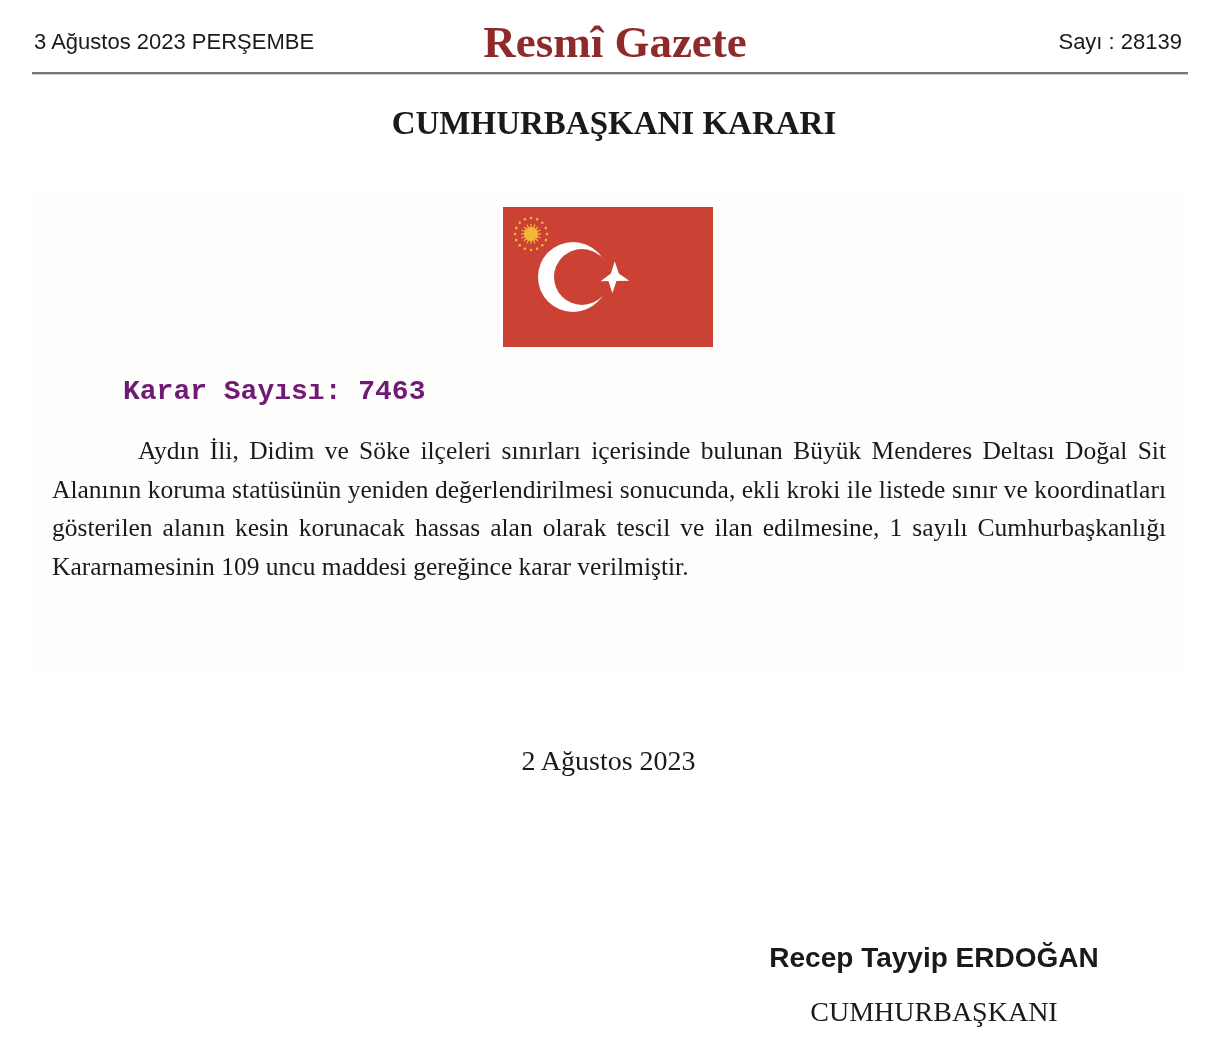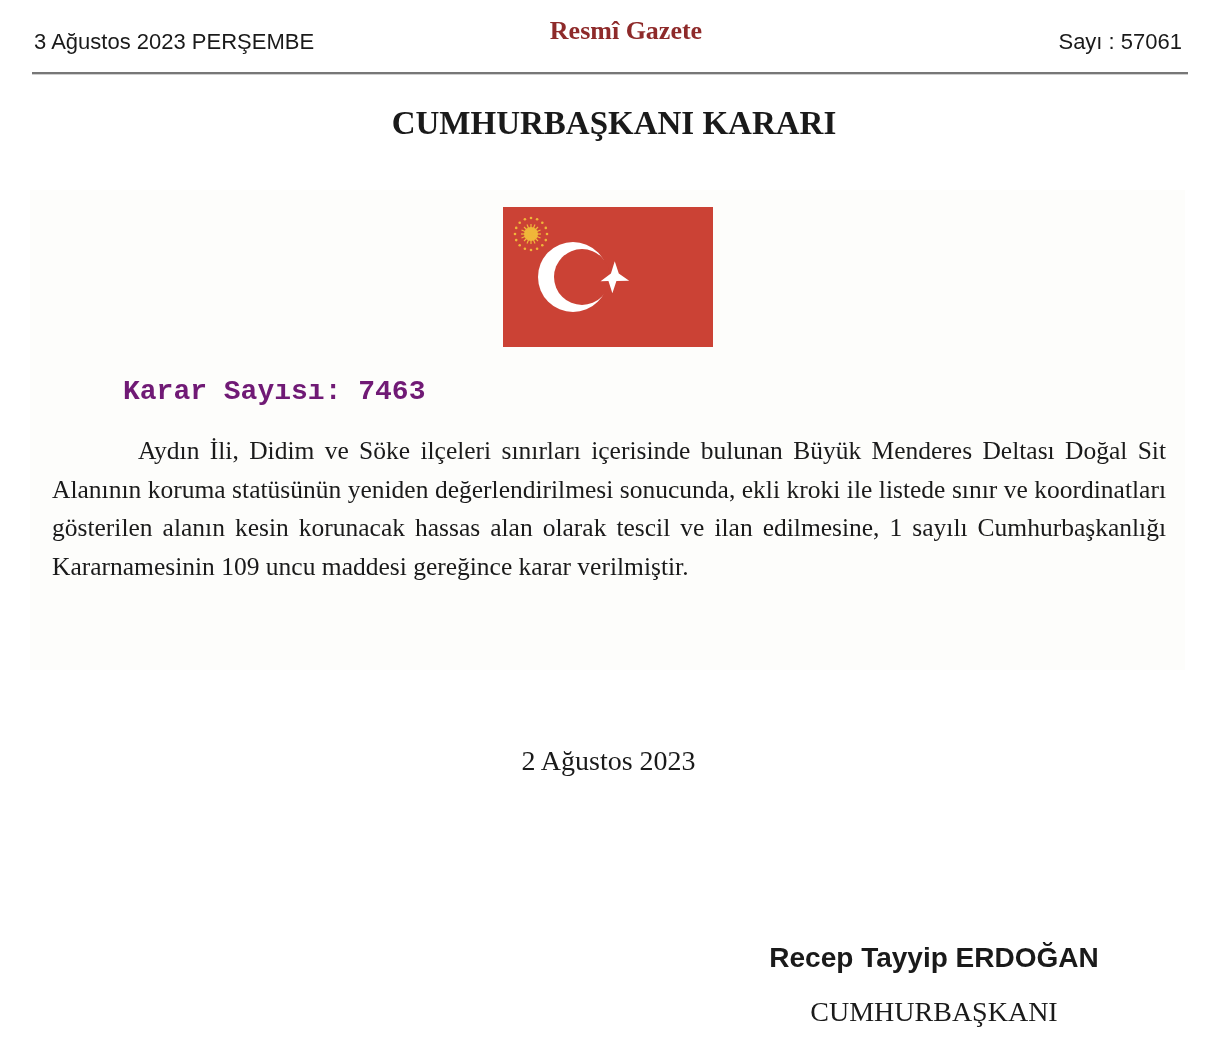--- a/index.html
+++ b/index.html
@@ -26,27 +26,27 @@
       position: absolute;
       left: 2px;
       top: 29px;
       font-family: "Liberation Sans", sans-serif;
       font-size: 22px;
       color: #1a1a1a;
       letter-spacing: 0px;
     }
     .mast-title {
       position: absolute;
-      left: 16px;
+      left: 5px;
       width: 1156px;
       top: 16px;
       text-align: center;
       font-family: "Liberation Serif", serif;
       font-weight: bold;
-      font-size: 26px;
+      font-size: 45px;
       color: #8e2a2a;
     }
     .mast-issue {
       position: absolute;
       right: 6px;
       top: 29px;
       font-family: "Liberation Sans", sans-serif;
       font-size: 22px;
       color: #1a1a1a;
     }
@@ -140,21 +140,21 @@
       font-size: 28px;
       color: #1a1a1a;
     }
   </style>
 </head>
 <body>
 
 <header class="masthead">
   <span class="mast-date">3 Ağustos 2023 PERŞEMBE</span>
   <div class="mast-title">Resmî Gazete</div>
-  <span class="mast-issue">Sayı : 57061</span>
+  <span class="mast-issue">Sayı : 28139</span>
   <div class="mast-rule"></div>
 </header>
 
 <div class="doc-area"></div>
 
 <h1 class="doc-heading" style="margin:8px;">CUMHURBAŞKANI KARARI</h1>
 
 <div class="flag">
   <svg width="210" height="140" viewBox="0 0 210 140">
     <rect x="0" y="0" width="210" height="140" fill="#cb4235"></rect>

